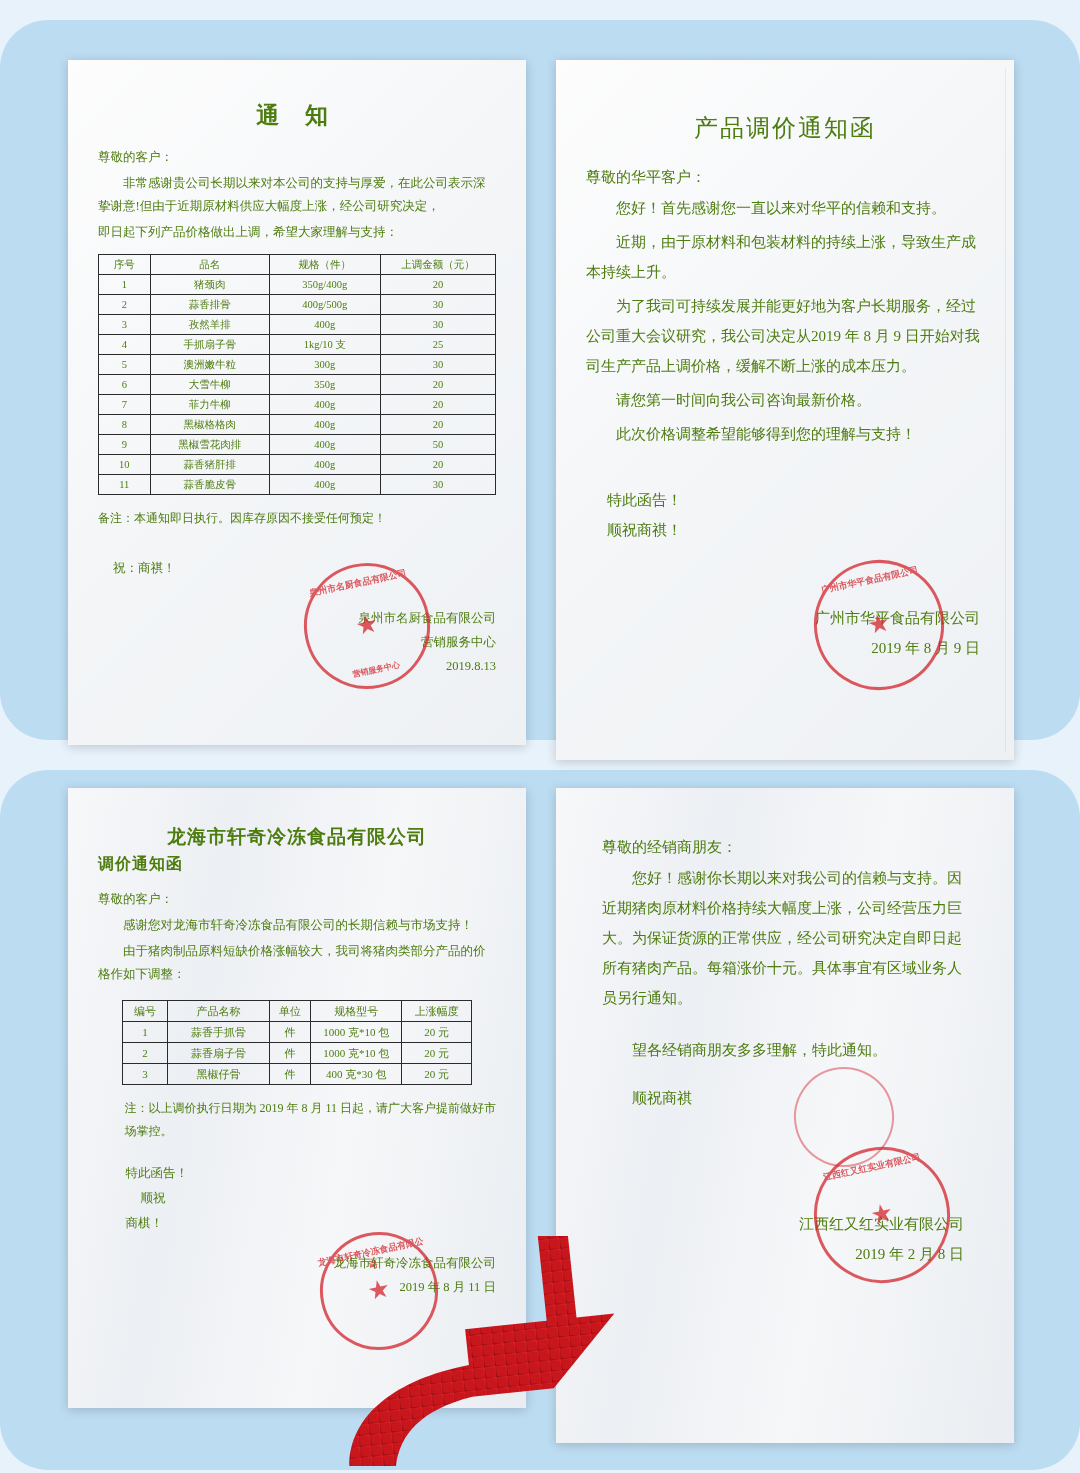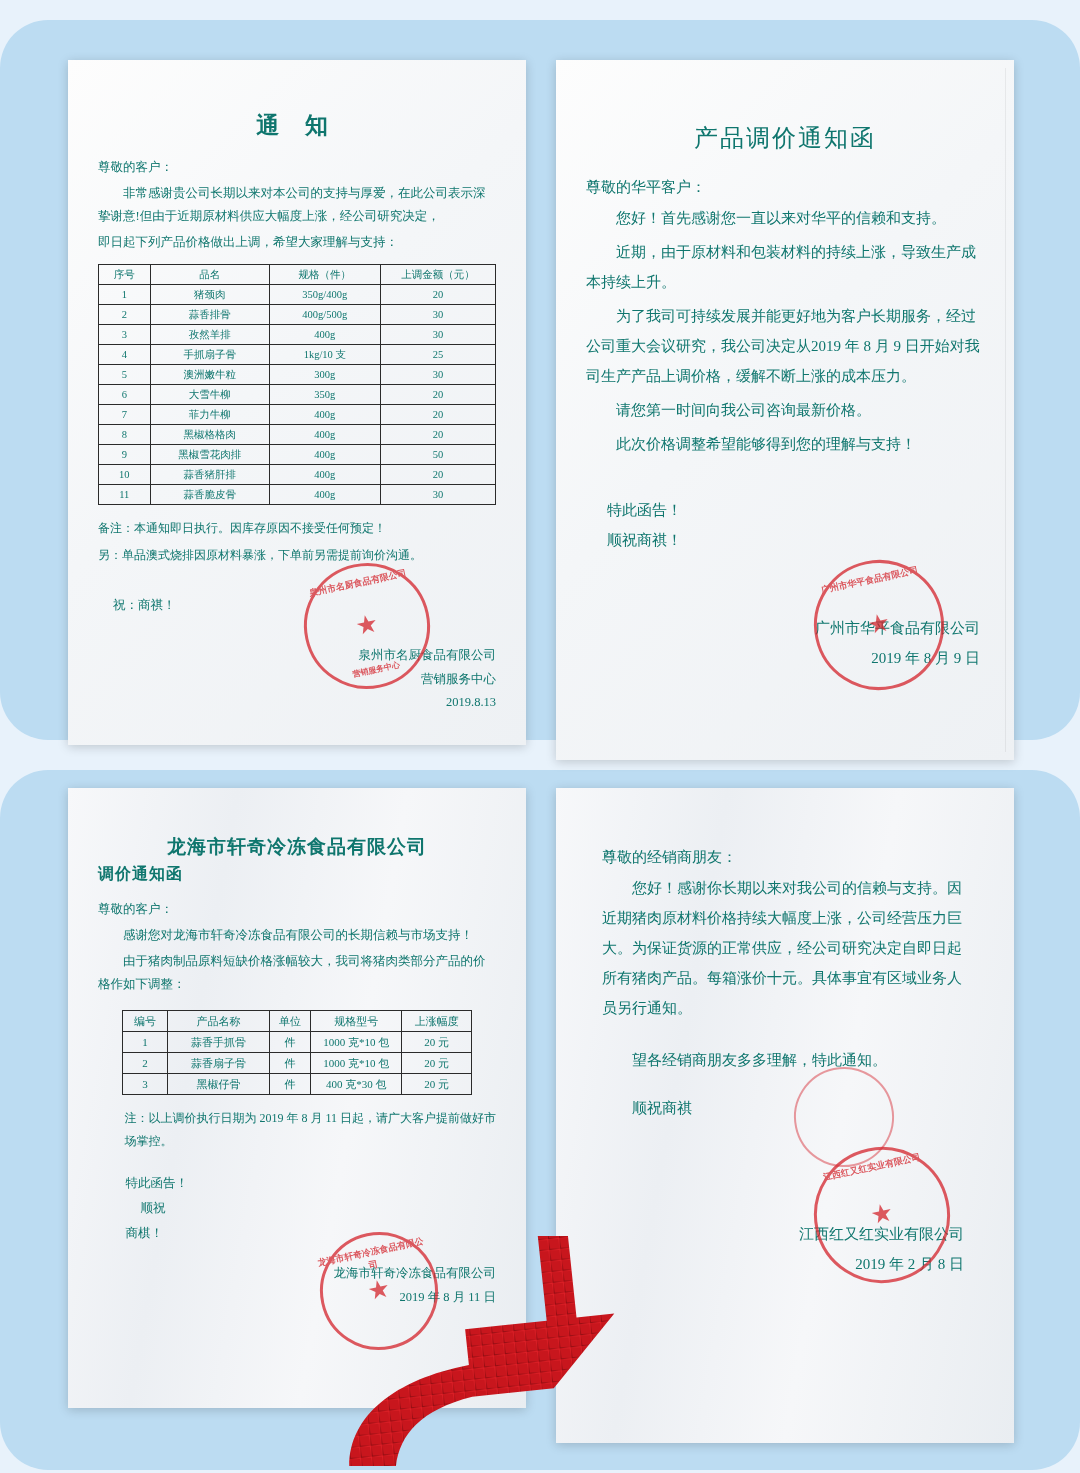--- a/index.html
+++ b/index.html
@@ -28,21 +28,21 @@
   .paper.grain{
     background:linear-gradient(100deg,#f7f8fa 0%,#eceff3 30%,#f6f7f9 60%,#e9edf1 100%);
   }
 
   
   #sheet-notice       {left:68px; top:60px;  width:458px; height:685px;}
   #sheet-huaping      {left:556px;top:60px;  width:458px; height:700px;}
   #sheet-xuanqi       {left:68px; top:788px; width:458px; height:620px;}
   #sheet-hongyou      {left:556px;top:788px; width:458px; height:655px;}
 
-  .doc{position:relative;padding:26px 30px;box-sizing:border-box;color:#0f766e;margin-top:10px;}
+  .doc{position:relative;padding:26px 30px;box-sizing:border-box;color:#4d7c0f;}
 
   .title-c{
     text-align:center;font-size:23px;letter-spacing:10px;
     font-weight:700;margin:14px 0 18px;
   }
   .title-b{
     text-align:center;font-size:24px;font-weight:400;margin:26px 0 24px;
     letter-spacing:2px;
   }
   .title-company{
@@ -192,21 +192,20 @@
         <tr>
             <td>11</td>
             <td>蒜香脆皮骨</td>
             <td>400g</td>
             <td>30</td>
           </tr>
       </tbody>
     </table>
 
     <div class="note">备注：本通知即日执行。因库存原因不接受任何预定！</div>
-    <div class="note">另：单品澳式烧排因原材料暴涨，下单前另需提前询价沟通。</div>
 
     <div class="closing2">
       <div style="padding-left:1.2em">祝：商祺！</div>
     </div>
 
     <div class="sign">
       <div>泉州市名厨食品有限公司</div>
       <div>营销服务中心</div>
       <div>2019.8.13</div>
     </div>

